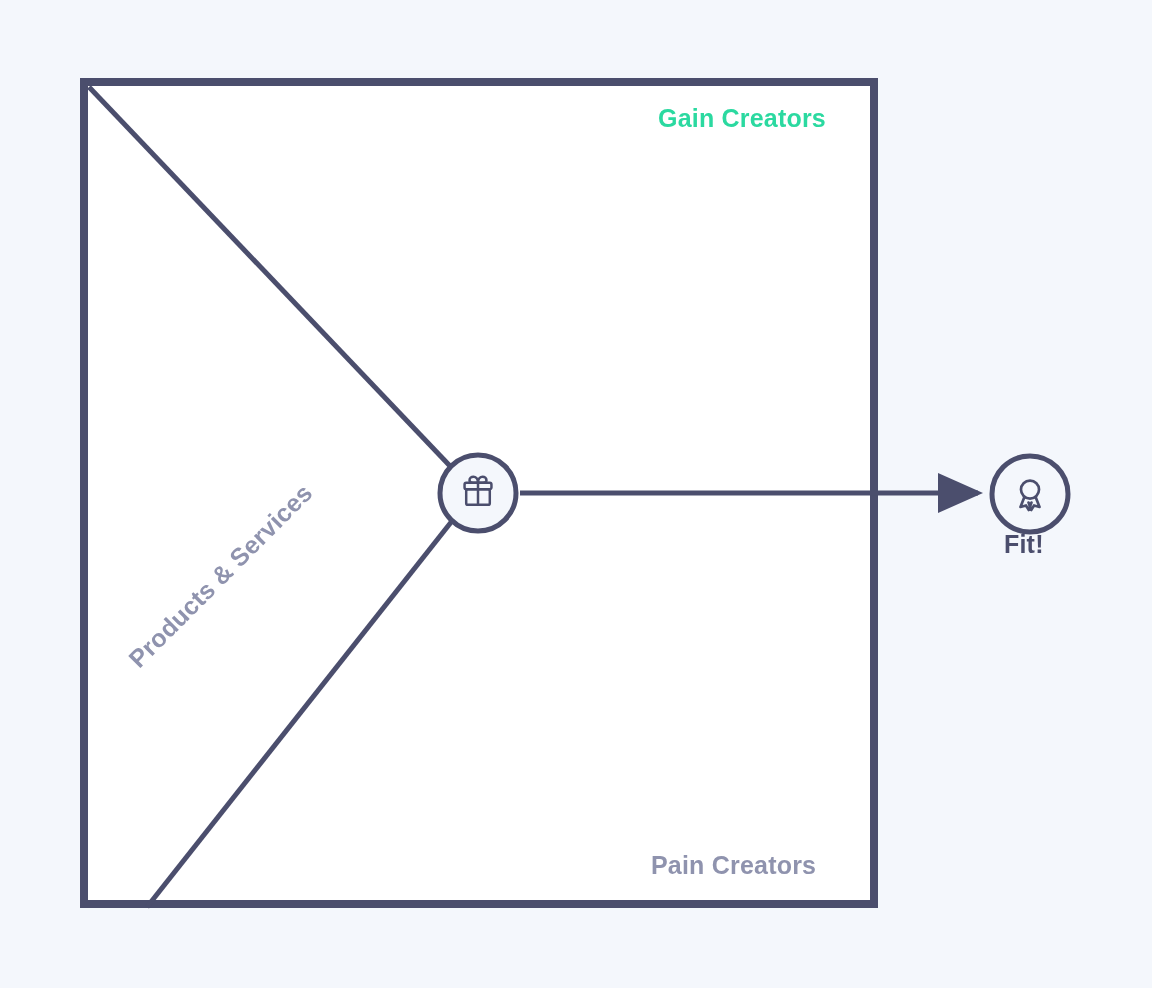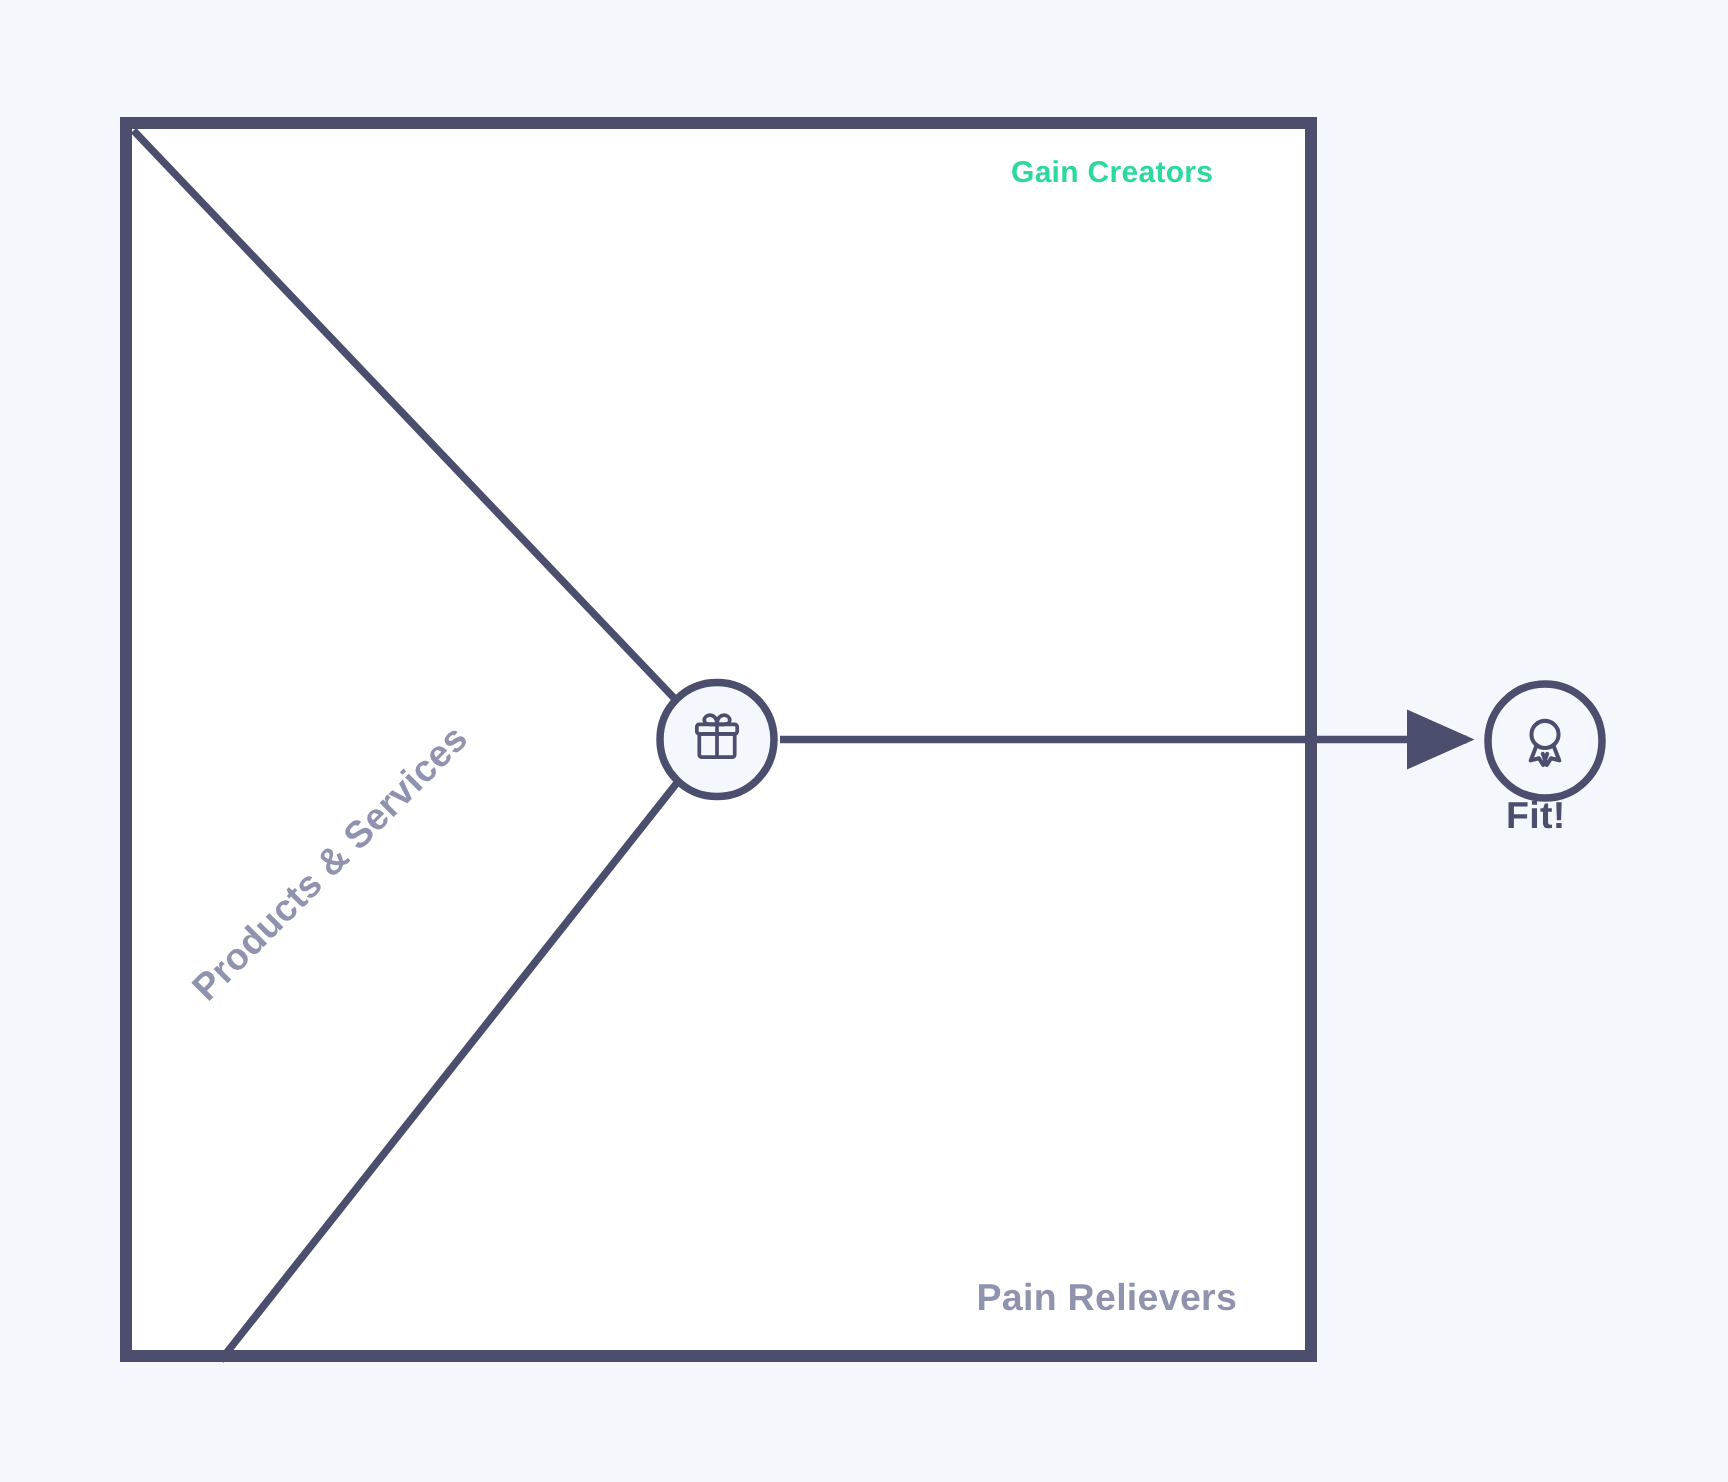--- a/index.html
+++ b/index.html
@@ -25,23 +25,23 @@
     width: 1152px;
     height: 988px;
   }
   .label {
     position: absolute;
     font-weight: bold;
     white-space: nowrap;
     letter-spacing: 0.2px;
   }
   #gain-creators-label {
-    left: 674px;
+    left: 658px;
     top: 104px;
-    font-size: 20px;
+    font-size: 25px;
     color: #2bd9a0;
   }
   #pain-relievers-label {
     left: 651px;
     top: 851px;
     font-size: 25px;
     color: #8f93ae;
   }
   #products-services-label {
     left: 123px;
@@ -93,19 +93,19 @@
 
     <g transform="translate(1030,494) scale(1.22)" fill="none" stroke="#4b4e6d" stroke-width="2.2" stroke-linecap="round" stroke-linejoin="round">
       <circle cx="0" cy="-3.6" r="7.4"></circle>
       <path d="M-4.6,2.4 L-7.8,10.6 L-3.3,9.4 L-1.0,13.1 L1.2,7.0"></path>
       <path d="M4.6,2.4 L7.8,10.6 L3.3,9.4 L1.0,13.1 L-1.2,7.0"></path>
     </g>
   </svg>
 
   <div class="label" id="gain-creators-label">Gain Creators</div>
 
-  <div class="label" id="pain-relievers-label">Pain Relievers</div>
+  <div class="label" id="pain-relievers-label">Pain Creators</div>
 
   <div class="label" id="products-services-label">Products &amp; Services</div>
 
   <div class="label" id="fit-label">Fit!</div>
 
 </div>
 
 </body></html>

